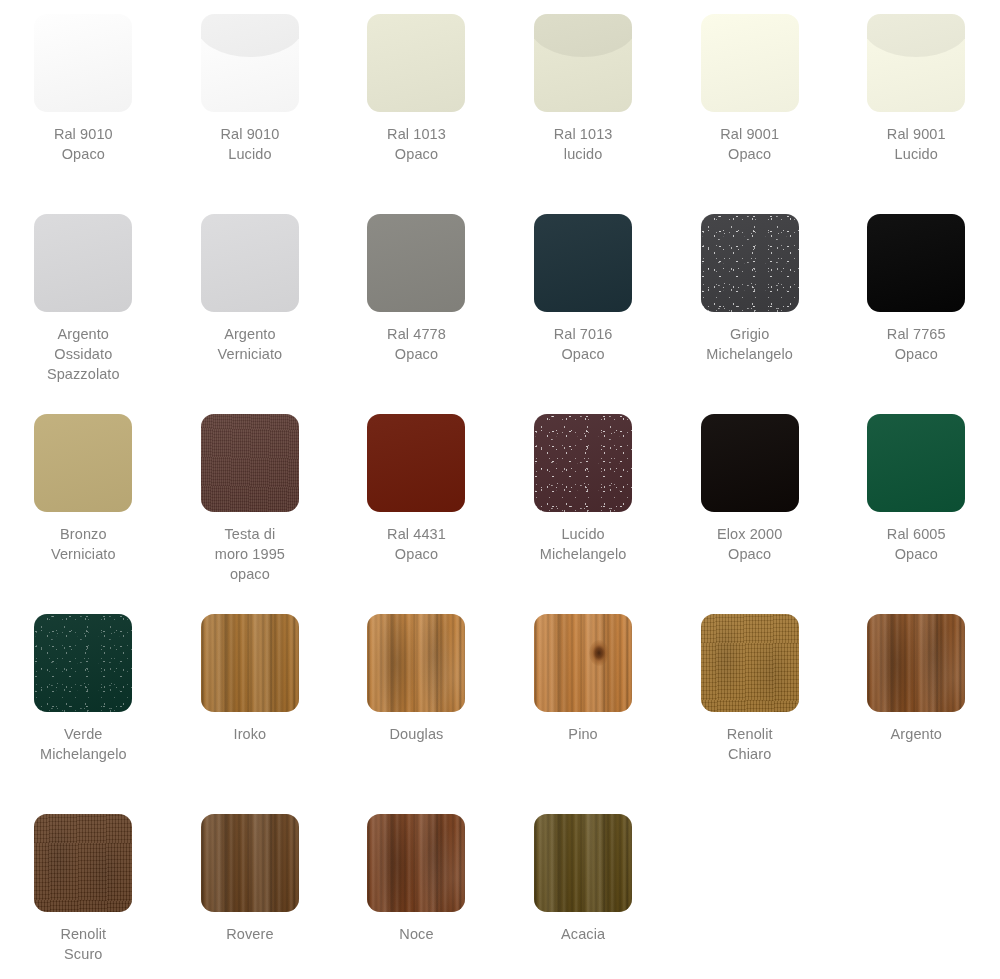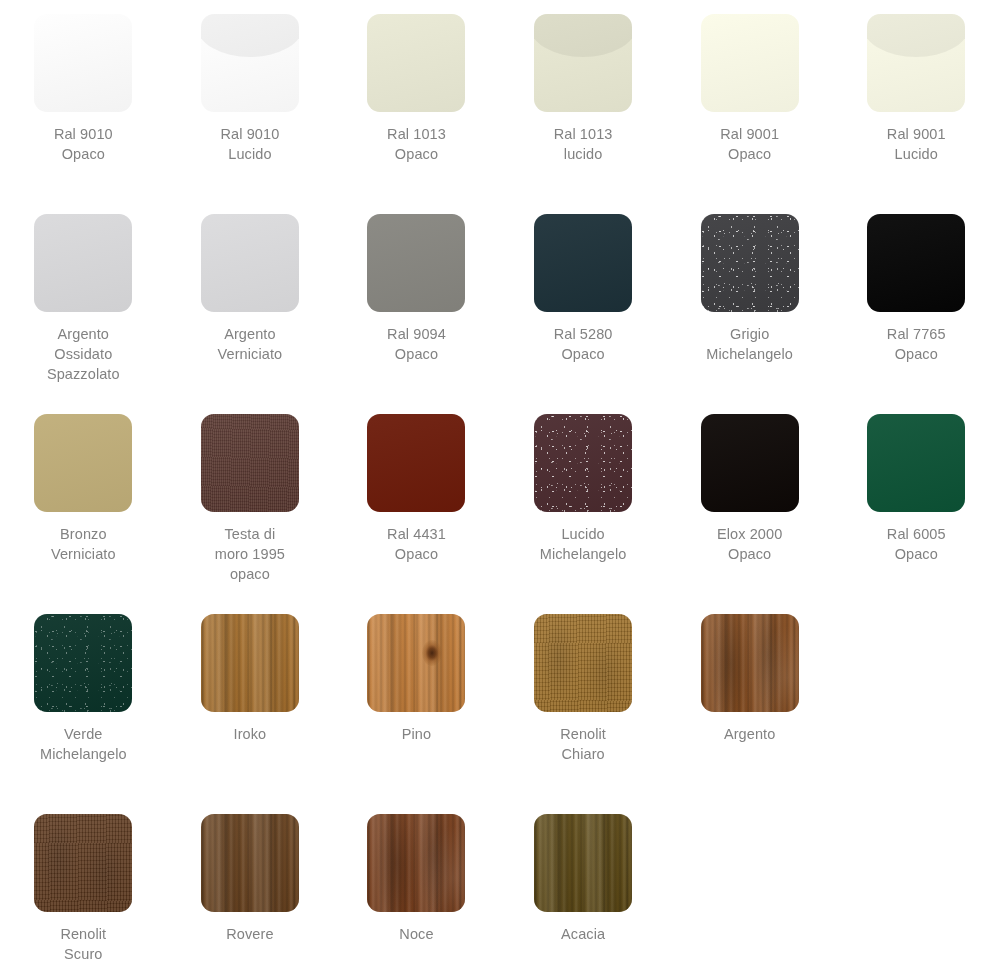--- a/index.html
+++ b/index.html
@@ -347,38 +347,38 @@
             <div class="speckle"></div>
             <div class="grain"></div>
             <div class="wood"></div>
             <div class="figure"></div>
             <div class="pore"></div>
             <div class="knot"></div>
             <div class="gloss"></div>
             <div class="shade"></div>
           </div>
         </div>
-        <div class="chip-label">Ral 9094
+        <div class="chip-label">Ral 4778
 Opaco</div>
       </div>
       <div class="swatch-cell">
         <div class="chip-wrap">
           <div class="chip ">
             <div class="base" style="background: rgb(28, 48, 56);"></div>
             <div class="speckle"></div>
             <div class="grain"></div>
             <div class="wood"></div>
             <div class="figure"></div>
             <div class="pore"></div>
             <div class="knot"></div>
             <div class="gloss"></div>
             <div class="shade"></div>
           </div>
         </div>
-        <div class="chip-label">Ral 5280
+        <div class="chip-label">Ral 7016
 Opaco</div>
       </div>
       <div class="swatch-cell">
         <div class="chip-wrap">
           <div class="chip tex-speckle">
             <div class="base" style="background: rgb(60, 60, 63);"></div>
             <div class="speckle"></div>
             <div class="grain"></div>
             <div class="wood"></div>
             <div class="figure"></div>
@@ -540,20 +540,36 @@
             <div class="grain"></div>
             <div class="wood"></div>
             <div class="figure"></div>
             <div class="pore"></div>
             <div class="knot"></div>
             <div class="gloss"></div>
             <div class="shade"></div>
           </div>
         </div>
         <div class="chip-label">Iroko</div>
+      </div>
+      <div class="swatch-cell">
+        <div class="chip-wrap">
+          <div class="chip tex-wood tex-figure">
+            <div class="base" style="background: rgb(193, 128, 58);"></div>
+            <div class="speckle"></div>
+            <div class="grain"></div>
+            <div class="wood"></div>
+            <div class="figure"></div>
+            <div class="pore"></div>
+            <div class="knot"></div>
+            <div class="gloss"></div>
+            <div class="shade"></div>
+          </div>
+        </div>
+        <div class="chip-label">Douglas</div>
       </div>
       <div class="swatch-cell">
         <div class="chip-wrap">
           <div class="chip tex-wood has-knot">
             <div class="base" style="background: rgb(200, 129, 60);"></div>
             <div class="speckle"></div>
             <div class="grain"></div>
             <div class="wood"></div>
             <div class="figure"></div>
             <div class="pore"></div>

